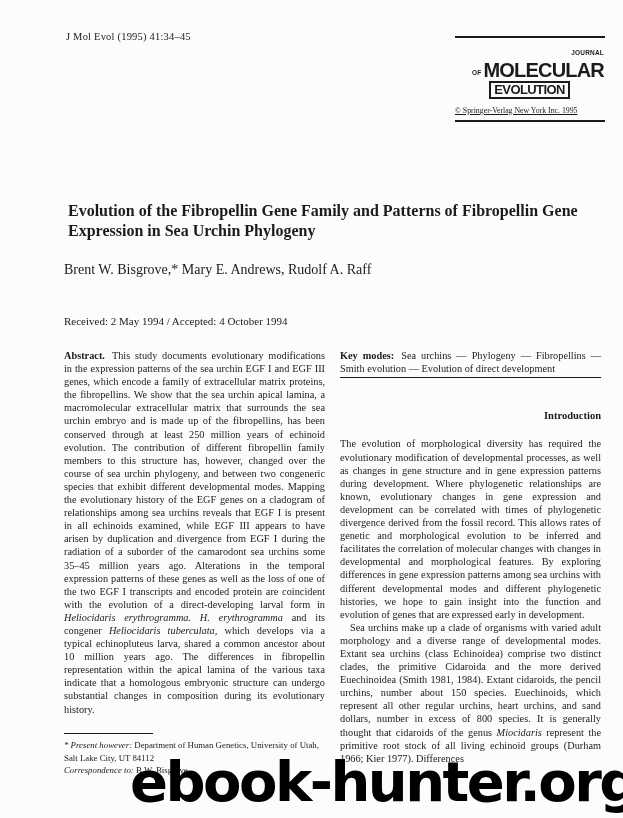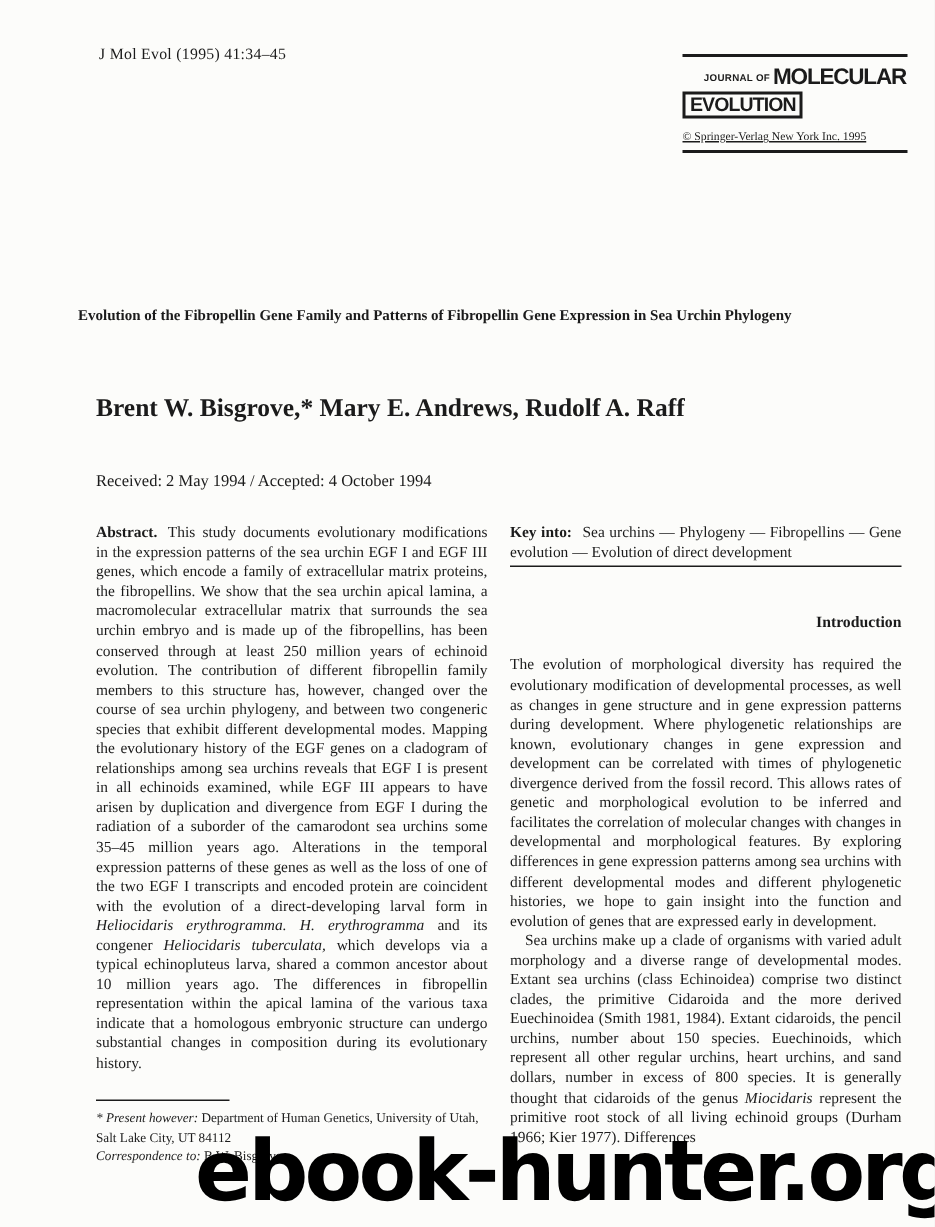--- a/index.html
+++ b/index.html
@@ -8,29 +8,29 @@
   .page { position:relative; width:623px; height:818px; background:#fcfcfa; overflow:hidden;
           font-family:"Liberation Serif", serif; color:#1b1b1b; }
 
   .citation { position:absolute; left:66px; top:31px; font-size:10.5px; letter-spacing:0.2px; }
 
   .logo { position:absolute; left:455px; top:36px; width:150px; }
   .logo-rule { height:2px; background:#1b1b1b; }
   .logo-name { padding:6px 1px 0 0; text-align:right; font-family:"Liberation Sans", sans-serif;
                font-weight:bold; line-height:1; }
   .journal-of { font-size:6.5px; letter-spacing:0.2px; margin-right:2px; vertical-align:2px; }
-  .molecular { font-size:15px; letter-spacing:-0.8px; }
-  .evolution-row { margin-top:1px; text-align:left; }
+  .molecular { font-size:20px; letter-spacing:-0.8px; }
+  .evolution-row { margin-top:1px; text-align:center; }
   .evolution { display:inline-block; border:2px solid #1b1b1b; padding:0 3px 1px 3px;
                font-size:13px; letter-spacing:-0.6px; }
   .publisher { font-size:7.8px; margin:7px 0 5px 0;text-decoration:underline; }
 
-  .title { position:absolute; left:52px; top:201px; width:552px; font-size:10px;
+  .title { position:absolute; left:68px; top:201px; width:552px; font-size:16px;
            line-height:19.5px; font-weight:bold; }
-  .authors { position:absolute; left:64px; top:262px; font-size:17px; font-weight:bold; }
+  .authors { position:absolute; left:64px; top:262px; font-size:14px; font-weight:normal; }
   .affiliation { position:absolute; left:64px; top:290px; font-size:9.4px; }
   .received { position:absolute; left:64px; top:315px; font-size:11px; }
 
   .columns { position:absolute; left:64px; top:349px; width:537px; display:flex; gap:15px; }
   .col { width:261px; font-size:10.3px; line-height:13.1px; text-align:justify; }
   .para { margin:0; }
   .para .label { font-weight:bold; margin-right:7px; }
   .para.indent { text-indent:10px; }
   .kw-rule { height:1.2px; background:#1b1b1b; margin-top:2px; }
   .section-heading { font-size:10.5px; font-weight:bold; margin-top:31px; margin-bottom:15px;
@@ -68,21 +68,21 @@
   <div class="authors">Brent W. Bisgrove,* Mary E. Andrews, Rudolf A. Raff</div>
   <div class="received">Received: 2 May 1994 / Accepted: 4 October 1994</div>
 
   <div class="columns">
 
     <div class="col">
       <p class="para"><span class="label">Abstract.</span><span>This study documents evolutionary modifications in the expression patterns of the sea urchin EGF I and EGF III genes, which encode a family of extracellular matrix proteins, the fibropellins. We show that the sea urchin apical lamina, a macromolecular extracellular matrix that surrounds the sea urchin embryo and is made up of the fibropellins, has been conserved through at least 250 million years of echinoid evolution. The contribution of different fibropellin family members to this structure has, however, changed over the course of sea urchin phylogeny, and between two congeneric species that exhibit different developmental modes. Mapping the evolutionary history of the EGF genes on a cladogram of relationships among sea urchins reveals that EGF I is present in all echinoids examined, while EGF III appears to have arisen by duplication and divergence from EGF I during the radiation of a suborder of the camarodont sea urchins some 35–45 million years ago. Alterations in the temporal expression patterns of these genes as well as the loss of one of the two EGF I transcripts and encoded protein are coincident with the evolution of a direct-developing larval form in </span><i>Heliocidaris erythrogramma. H. erythrogramma</i><span> and its congener </span><i>Heliocidaris tuberculata,</i><span> which develops via a typical echinopluteus larva, shared a common ancestor about 10 million years ago. The differences in fibropellin representation within the apical lamina of the various taxa indicate that a homologous embryonic structure can undergo substantial changes in composition during its evolutionary history.</span></p>
     </div>
 
     <div class="col">
-      <p class="para"><span class="label">Key into:</span><span>Sea urchins — Phylogeny — Fibropellins — Gene evolution — Evolution of direct development</span></p>
+      <p class="para"><span class="label">Key modes:</span><span>Sea urchins — Phylogeny — Fibropellins — Smith evolution — Evolution of direct development</span></p>
       <div class="kw-rule"></div>
       <h2 class="section-heading">Introduction</h2>
       <p class="para">The evolution of morphological diversity has required the evolutionary modification of developmental processes, as well as changes in gene structure and in gene expression patterns during development. Where phylogenetic relationships are known, evolutionary changes in gene expression and development can be correlated with times of phylogenetic divergence derived from the fossil record. This allows rates of genetic and morphological evolution to be inferred and facilitates the correlation of molecular changes with changes in developmental and morphological features. By exploring differences in gene expression patterns among sea urchins with different developmental modes and different phylogenetic histories, we hope to gain insight into the function and evolution of genes that are expressed early in development.</p>
       <p class="para indent"><span>Sea urchins make up a clade of organisms with varied adult morphology and a diverse range of developmental modes. Extant sea urchins (class Echinoidea) comprise two distinct clades, the primitive Cidaroida and the more derived Euechinoidea (Smith 1981, 1984). Extant cidaroids, the pencil urchins, number about 150 species. Euechinoids, which represent all other regular urchins, heart urchins, and sand dollars, number in excess of 800 species. It is generally thought that cidaroids of the genus </span><i>Miocidaris</i><span> represent the primitive root stock of all living echinoid groups (Durham 1966; Kier 1977). Differences</span></p>
     </div>
 
   </div>
 
   <div class="footnote">
     <div class="footnote-rule"></div>

